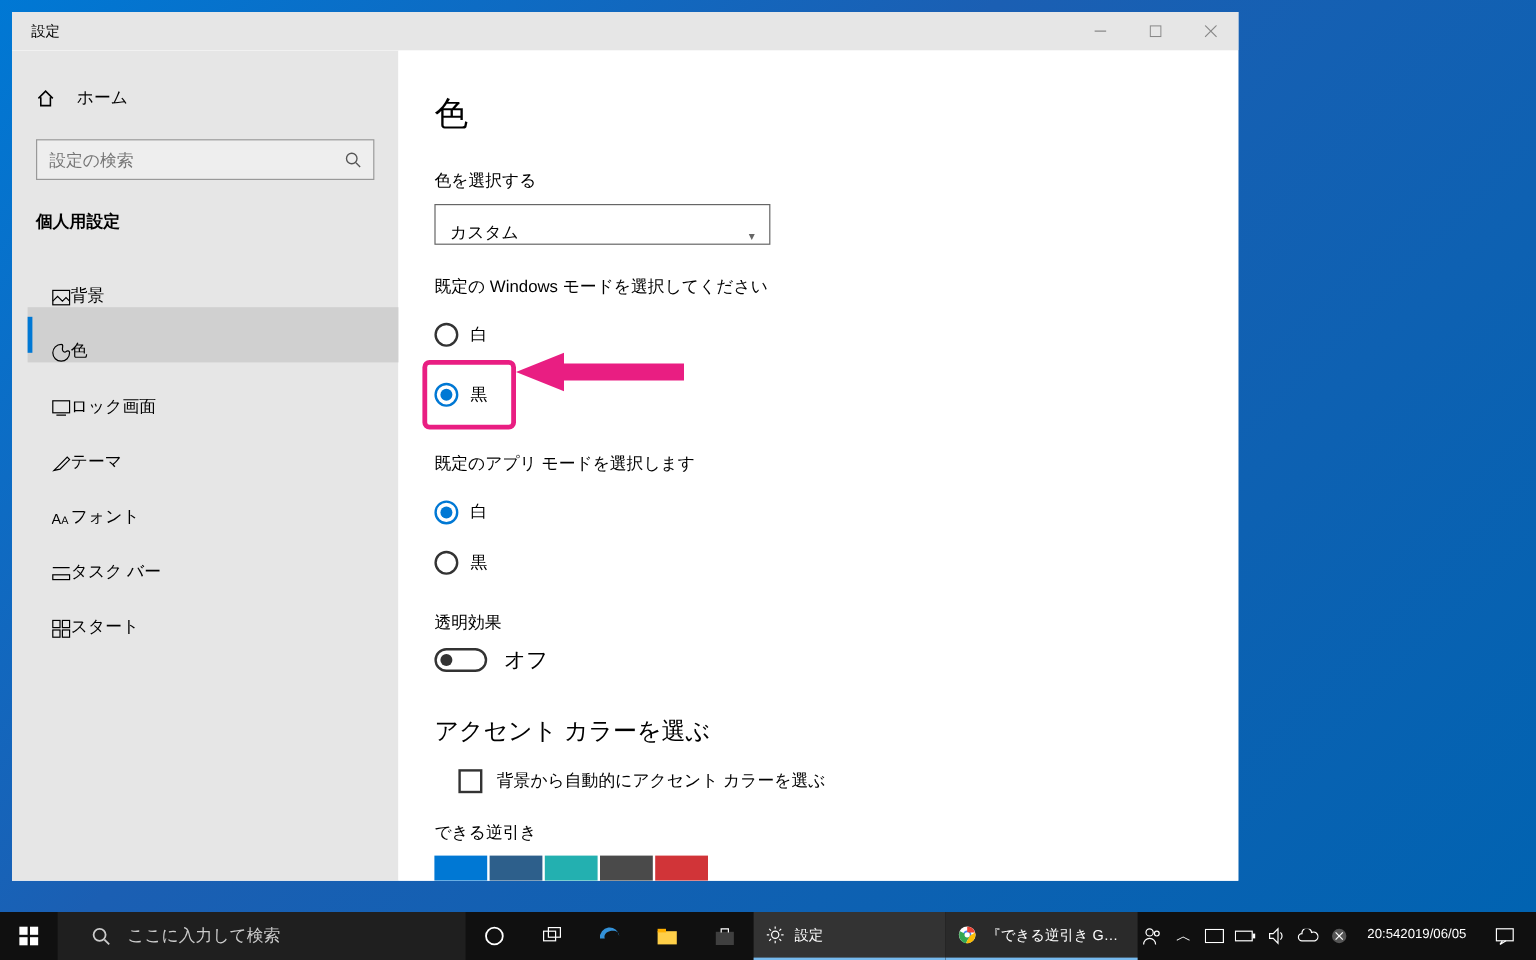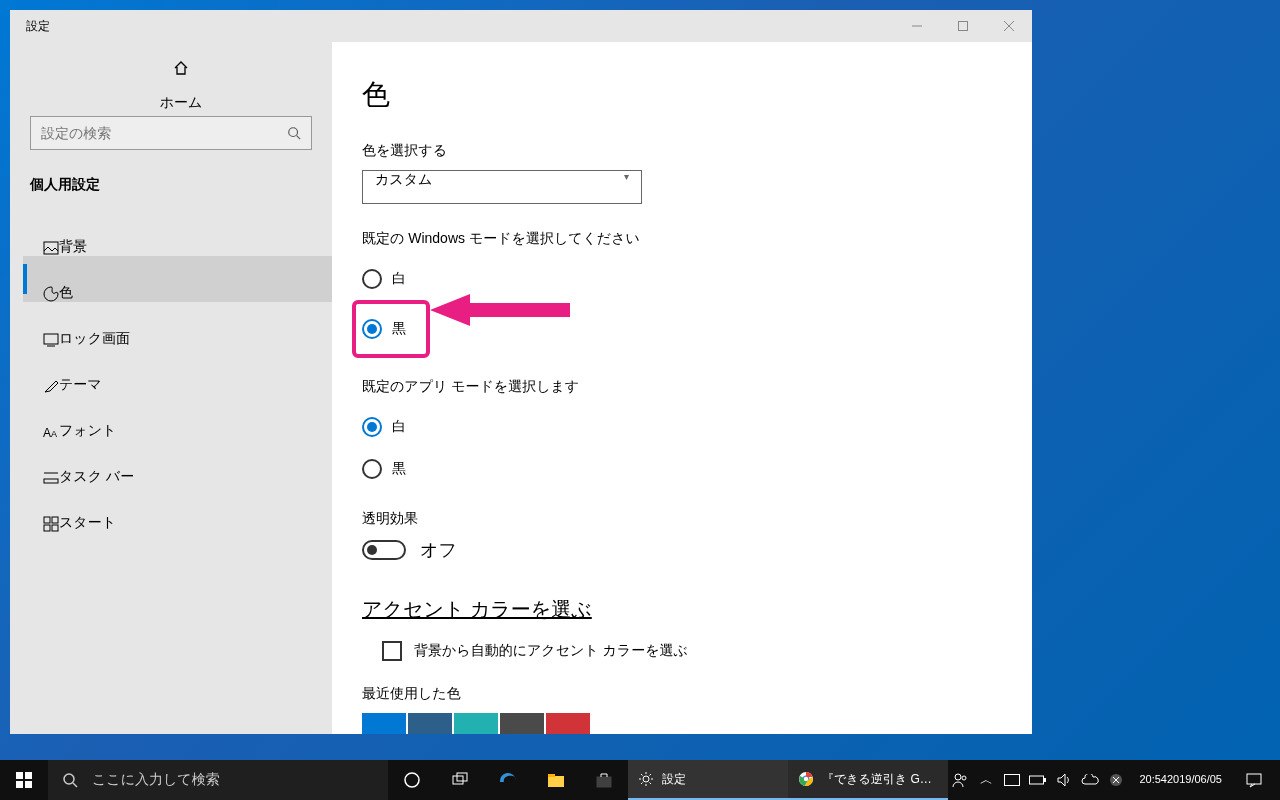--- a/index.html
+++ b/index.html
@@ -9,66 +9,66 @@
   position: absolute; top: 10px; left: 10px; width: 1022px; height: 724px;
   background: #fff; display: flex; flex-direction: column;
 }
 .titlebar { height: 32px; display: flex; align-items: center; padding-left: 16px; background: #e6e6e6; }
 .titlebar-title { font-size: 12px; color: #000; }
 .titlebar-controls { margin-left: auto; display: flex; }
 .titlebar-btn { width: 46px; height: 32px; display: flex; align-items: center; justify-content: center; color: #888; font-size: 11px; cursor: pointer; }
 
 .body { flex: 1; display: flex; overflow: hidden; }
 .sidebar { width: 322px; background: #e6e6e6; padding-top: 18px; }
-.home-row { display: flex; align-items: center; height: 44px; padding-left: 20px; gap: 18px; cursor: pointer; flex-direction: column; }
+.home-row { display: flex; align-items: center; height: 44px; padding-left: 20px; gap: 18px; cursor: pointer; }
 .home-row .icon, .nav-item .icon { width: 16px; height: 16px; display: flex; align-items: center; justify-content: center; }
 .home-row span:last-child { font-size: 14px; }
 
 .search-box { margin: 12px 20px 18px 20px; height: 34px; border: 1px solid #999; background: #eee; display: flex; align-items: center; padding: 16px 10px; }
 .search-box input { flex: 1; border: none; background: transparent; font-size: 14px; outline: none; }
 .search-box .search-icon { color: #555; }
 
 .section-label { font-size: 14px; font-weight: 600; padding: 8px 20px 16px 20px; }
 
 .nav-item { display: flex; align-items: flex-end; height: 46px; padding-left: 20px; gap: 0; cursor: pointer; font-size: 14px; position: relative; margin-left: 13px; }
 .nav-item.active { background: #d0d0d0; }
 .nav-item.active::before { content: ""; position: absolute; left: 0; top: 8px; bottom: 8px; width: 4px; background: #0078d4; }
 
 .main { flex: 1; padding: 34px 30px 0 30px; overflow: hidden; background: #fff; }
 .page-title { font-size: 28px; font-weight: 400; margin-bottom: 28px; }
 .field-label { font-size: 14px; margin-bottom: 10px; margin-top: 18px; }
-.dropdown { width: 280px; height: 34px; border: 1px solid #666; display: flex; align-items: flex-start; padding: 0 12px; font-size: 14px; cursor: pointer; }
+.dropdown { width: 280px; height: 34px; border: 1px solid #666; display: flex; align-items: flex-end; padding: 0 12px; font-size: 14px; cursor: pointer; }
 .dropdown .chev { margin-left: auto; color: #666; font-size: 10px; }
 
 .radio-group { margin-top: 8px; }
 .radio { display: flex; align-items: center; gap: 10px; height: 42px; cursor: pointer; font-size: 14px; }
 .radio-circle { width: 20px; height: 20px; border: 2px solid #333; border-radius: 50%; display: flex; align-items: center; justify-content: center; }
 .radio.selected .radio-circle { border-color: #0078d4; }
 .radio.selected .radio-circle::after { content: ""; width: 10px; height: 10px; background: #0078d4; border-radius: 50%; }
 
 .highlight-box { border: 4px solid #e91e82; border-radius: 6px; padding: 4px 20px 4px 6px; display: inline-flex; margin-left: -10px; }
 
 .arrow-annotation { position: absolute; left: 430px; top: 290px; pointer-events: none; }
 
 .toggle-row { display: flex; align-items: center; gap: 14px; margin-top: 8px; }
 .toggle { width: 44px; height: 20px; border: 2px solid #333; border-radius: 20px; position: relative; cursor: pointer; }
 .toggle::after { content: ""; position: absolute; width: 10px; height: 10px; background: #333; border-radius: 50%; left: 3px; top: 3px; }
 .toggle-label { font-size: 18px; }
 
-.subsection-title { font-size: 20px; margin-top: 34px; margin-bottom: 18px; text-decoration: underline; }
+.subsection-title { font-size: 20px; margin-top: 34px; margin-bottom: 18px; }
 .checkbox-row { display: flex; align-items: center; gap: 12px; font-size: 14px; cursor: pointer; padding-left: 20px; }
 .checkbox { width: 20px; height: 20px; border: 2px solid #333; }
 .color-label { font-size: 14px; margin-top: 24px; margin-bottom: 10px; }
 .swatches { display: flex; gap: 2px; }
 .swatch { width: 44px; height: 28px; cursor: pointer; }
 
 
 .taskbar { position: absolute; left: 0; right: 0; bottom: 0; height: 40px; background: #101010; display: flex; align-items: stretch; color: #fff; }
 .start-btn { width: 48px; display: flex; align-items: center; justify-content: center; cursor: pointer; }
-.task-search { width: 340px; background: #1f1f1f; display: flex; align-items: center; padding: 0 14px; gap: 14px; cursor: text; }
+.task-search { width: 340px; background: #1f1f1f; display: flex; align-items: center; padding: 0 28px; gap: 14px; cursor: text; }
 .task-search span:last-child { color: #ccc; font-size: 14px; }
 .task-icons { display: flex; }
 .tbtn { width: 48px; display: flex; align-items: center; justify-content: center; cursor: pointer; }
 .task-app { display: flex; align-items: center; padding: 0 10px; gap: 8px; min-width: 160px; cursor: pointer; border-bottom: 2px solid transparent; }
 .task-app.active { background: #2a2a2a; border-bottom-color: #76b9ed; }
 .task-app.settings { background: #333; border-bottom-color: #76b9ed; }
 .task-app-label { font-size: 12px; white-space: nowrap; overflow: hidden; text-overflow: ellipsis; max-width: 110px; }
 .tray { margin-left: auto; display: flex; align-items: center; gap: 4px; padding-right: 6px; }
 .tray-icon { width: 22px; height: 40px; display: flex; align-items: center; justify-content: center; cursor: pointer; font-size: 13px; }
 .clock { display: flex; flex-direction: row; align-items: flex-end; justify-content: center; font-size: 11px; line-height: 1.25; padding: 0 8px; cursor: pointer; }
@@ -229,21 +229,21 @@
       <div class="toggle-row">
         <div class="toggle"></div>
         <span class="toggle-label">オフ</span>
       </div>
 
       <div class="subsection-title">アクセント カラーを選ぶ</div>
       <div class="checkbox-row">
         <span class="checkbox"></span>
         <span>背景から自動的にアクセント カラーを選ぶ</span>
       </div>
-      <div class="color-label">最近使用した色</div>
+      <div class="color-label">できる逆引き</div>
       <div class="swatches">
         <div class="swatch" style="background:#0078d4"></div>
         <div class="swatch" style="background:#2d5f8b"></div>
         <div class="swatch" style="background:#23b0b0"></div>
         <div class="swatch" style="background:#4a4a4a"></div>
         <div class="swatch" style="background:#d13438"></div>
       </div>
     </div>
   </div>
 </div>

